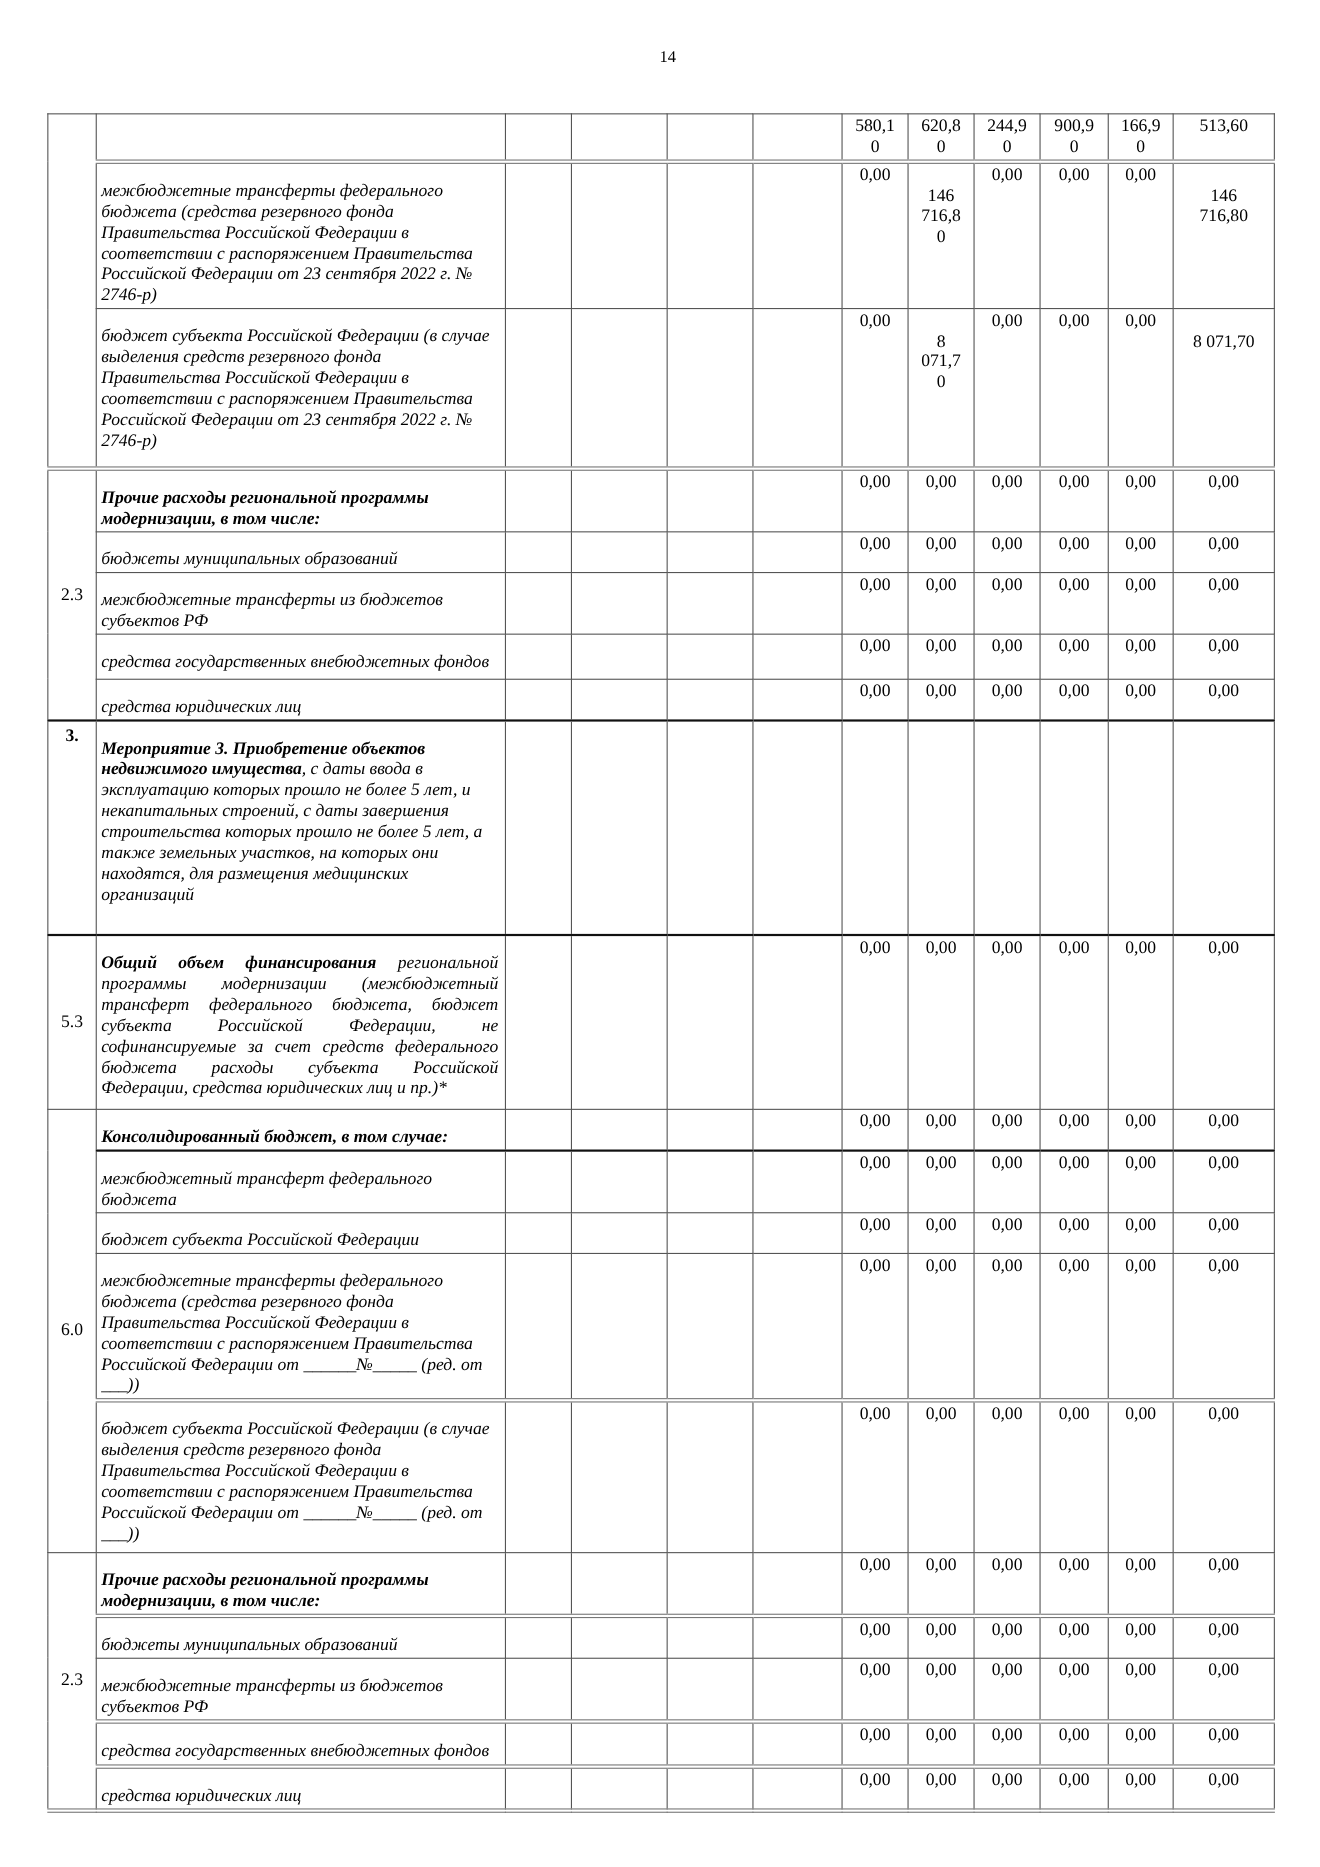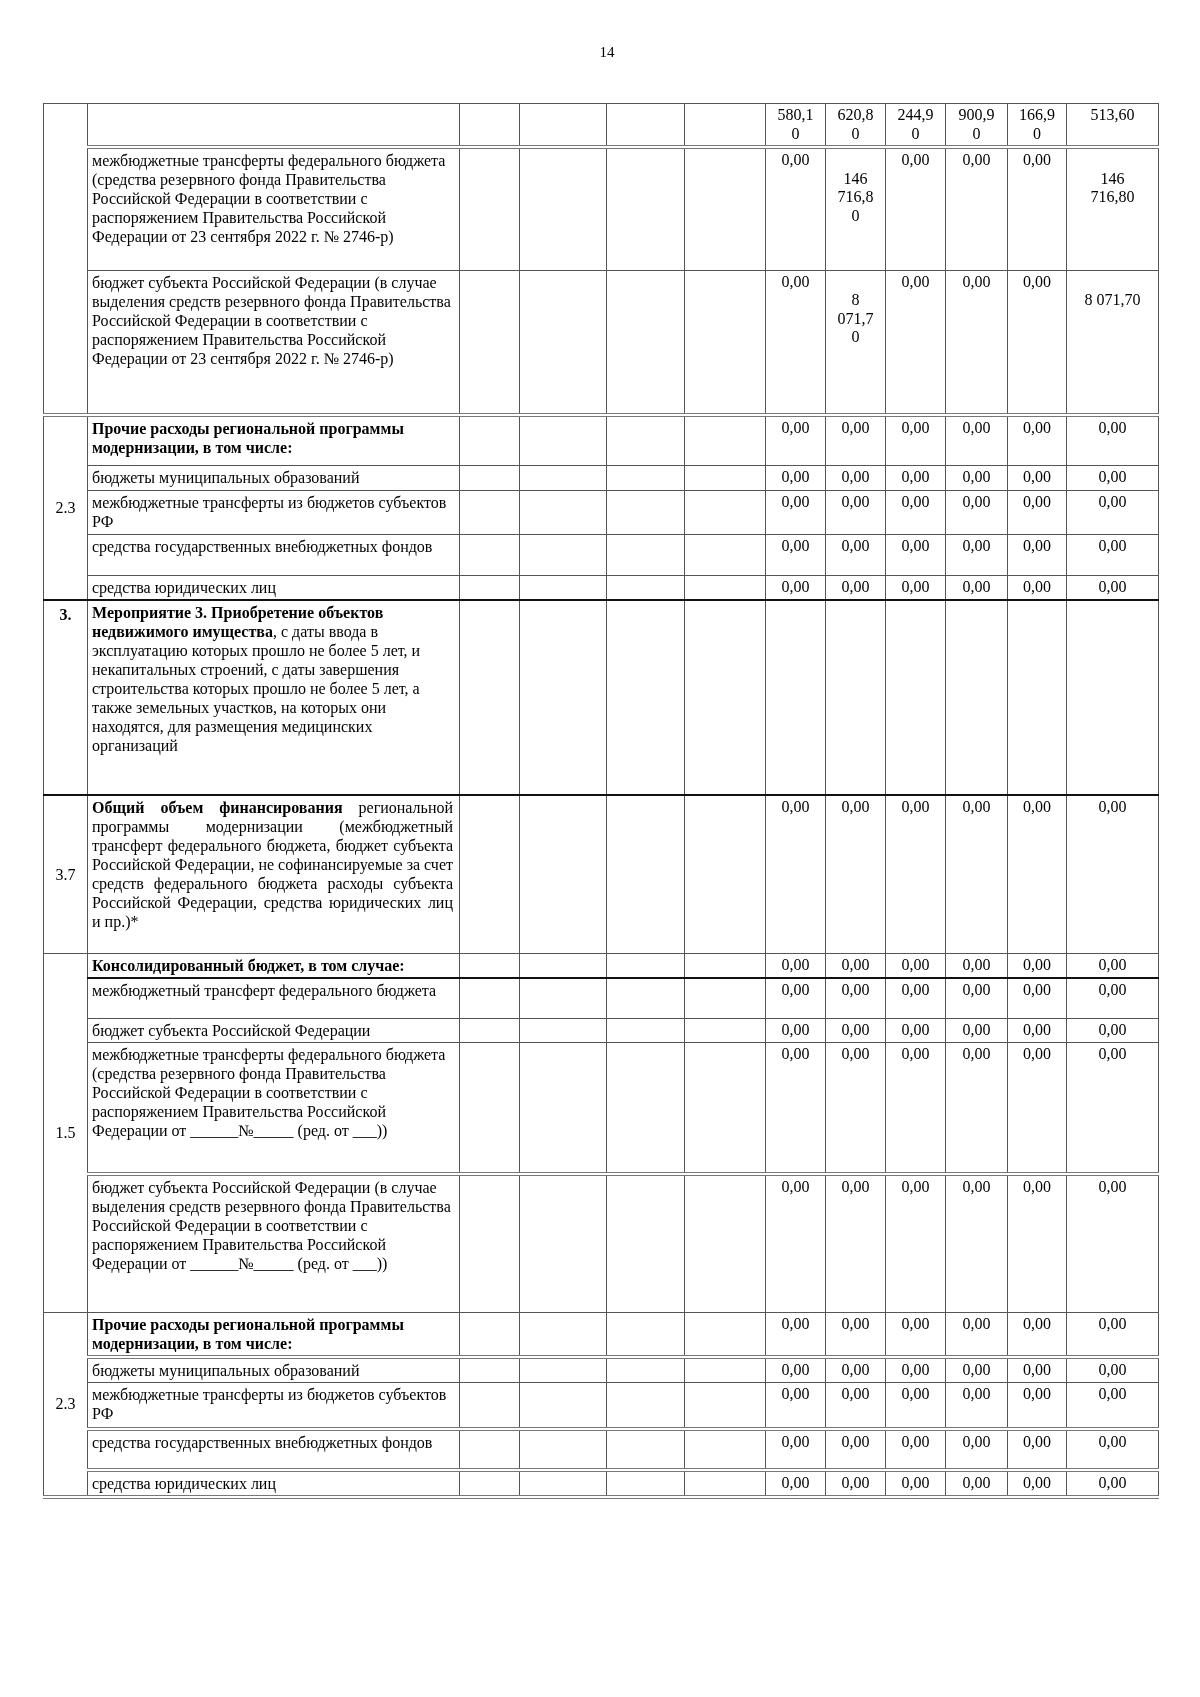--- a/index.html
+++ b/index.html
@@ -32,21 +32,21 @@
     font-size:16px;line-height:19px;
     padding:1px 3px;
     overflow:hidden;
     word-wrap:break-word;
   }
   td.num{
     text-align:center;vertical-align:middle;padding:0 2px;margin-top:23px;
   }
   td.num.vtop{vertical-align:top;padding-top:4px;}
   td.desc{
-    text-align:left;padding:2px 6px 2px 4px;
+    text-align:left;padding:15px 6px 2px 4px;font-style:italic;
   }
   td.desc.just{text-align:justify;}
   td.emp{padding:0;}
   td.val{
     text-align:center;white-space:pre-line;
     line-height:18.5px;padding:2px 1px;
   }
   tr.t-black > td{border-top:2.5px solid var(--c-black);}
   tr.t-grey  > td{border-top:4px double var(--c-grey);}
   b{font-weight:bold;text-align:right;}
@@ -200,35 +200,35 @@
         <td class="emp"></td>
         <td class="emp"></td>
         <td class="val"></td>
         <td class="val"></td>
         <td class="val"></td>
         <td class="val"></td>
         <td class="val"></td>
         <td class="val"></td>
       </tr>
       <tr class="t-black" style="height: 159px;">
-        <td class="num">3.7</td>
+        <td class="num">5.3</td>
         <td class="desc just"><b>Общий объем финансирования</b> региональной программы модернизации (межбюджетный трансферт федерального бюджета, бюджет субъекта Российской Федерации, не софинансируемые за счет средств федерального бюджета расходы субъекта Российской Федерации, средства юридических лиц и пр.)*</td>
         <td class="emp"></td>
         <td class="emp"></td>
         <td class="emp"></td>
         <td class="emp"></td>
         <td class="val">0,00</td>
         <td class="val">0,00</td>
         <td class="val">0,00</td>
         <td class="val">0,00</td>
         <td class="val">0,00</td>
         <td class="val">0,00</td>
       </tr>
       <tr style="height: 23px;">
-        <td class="num" rowspan="5">1.5</td>
+        <td class="num" rowspan="5">6.0</td>
         <td class="desc"><b>Консолидированный бюджет, в том случае:</b></td>
         <td class="emp"></td>
         <td class="emp"></td>
         <td class="emp"></td>
         <td class="emp"></td>
         <td class="val">0,00</td>
         <td class="val">0,00</td>
         <td class="val">0,00</td>
         <td class="val">0,00</td>
         <td class="val">0,00</td>

